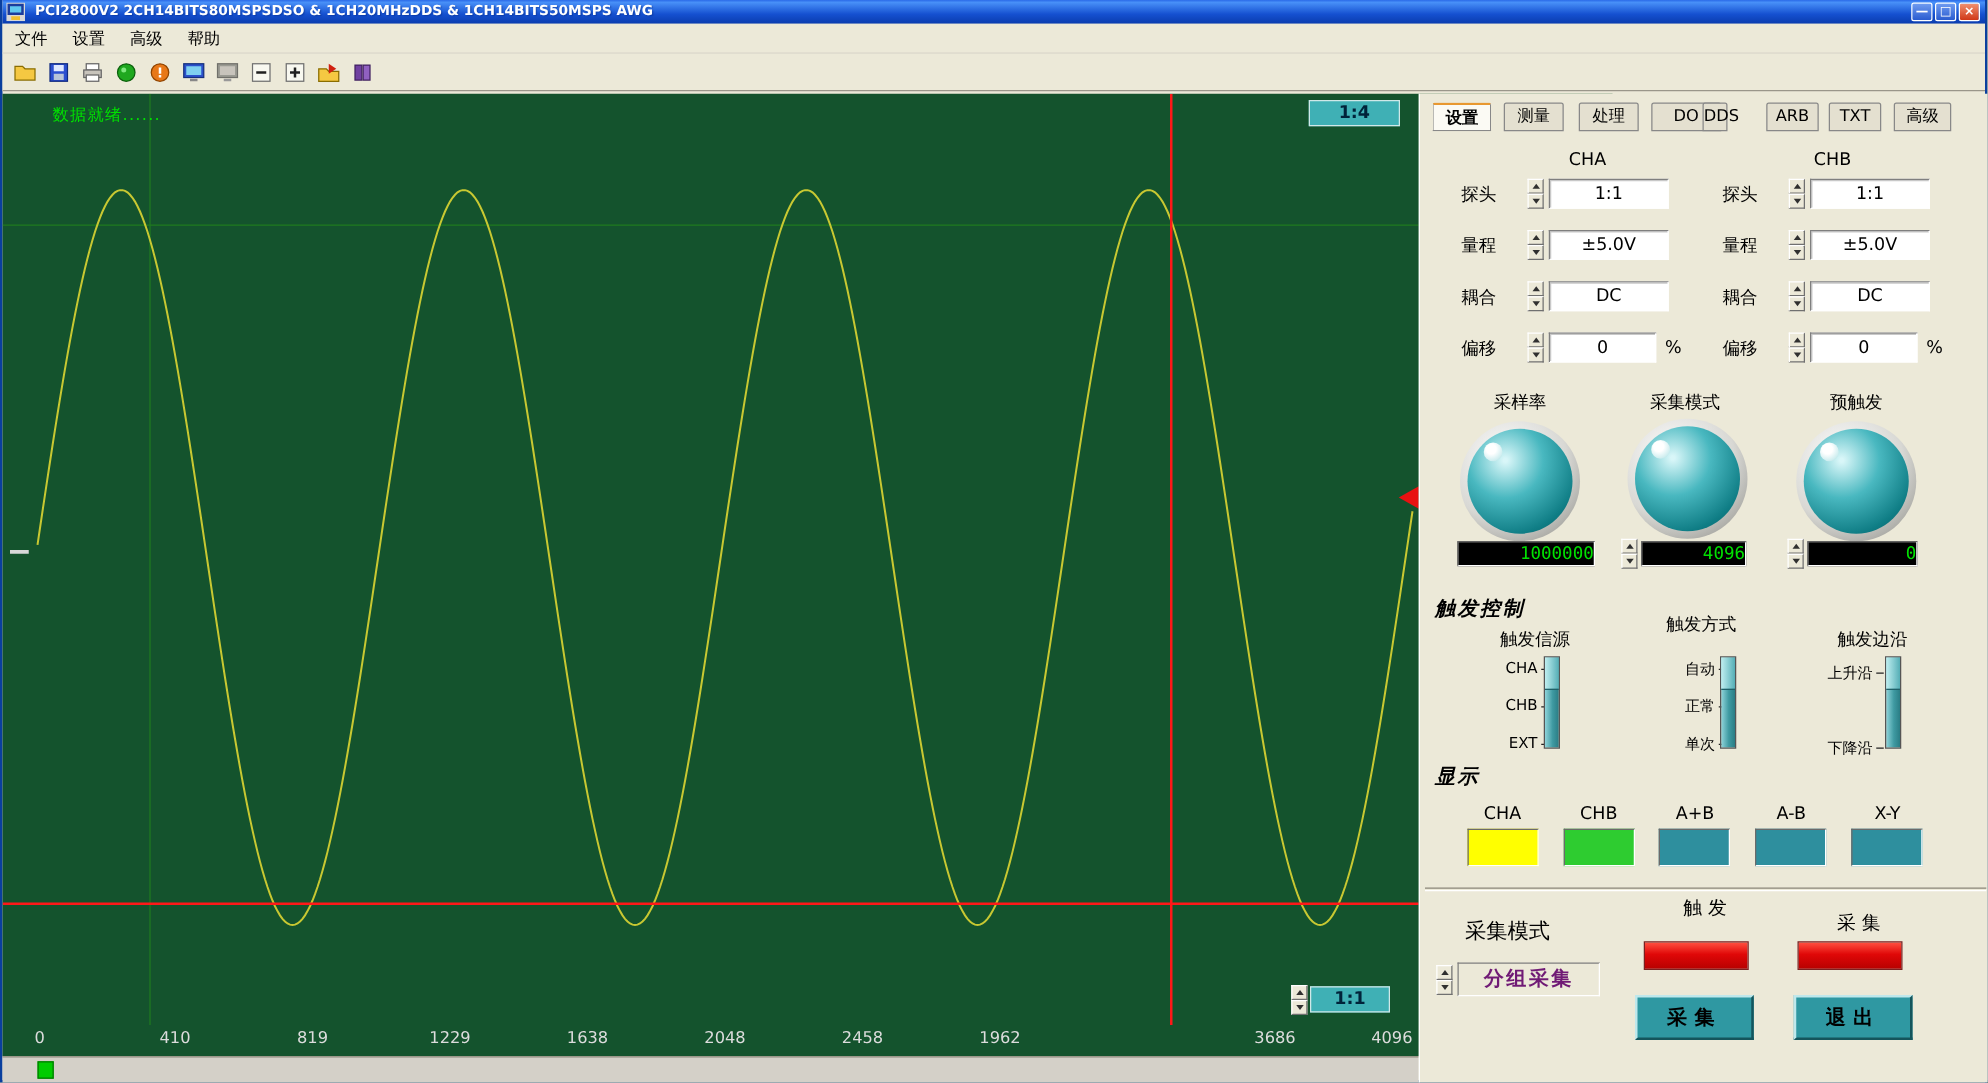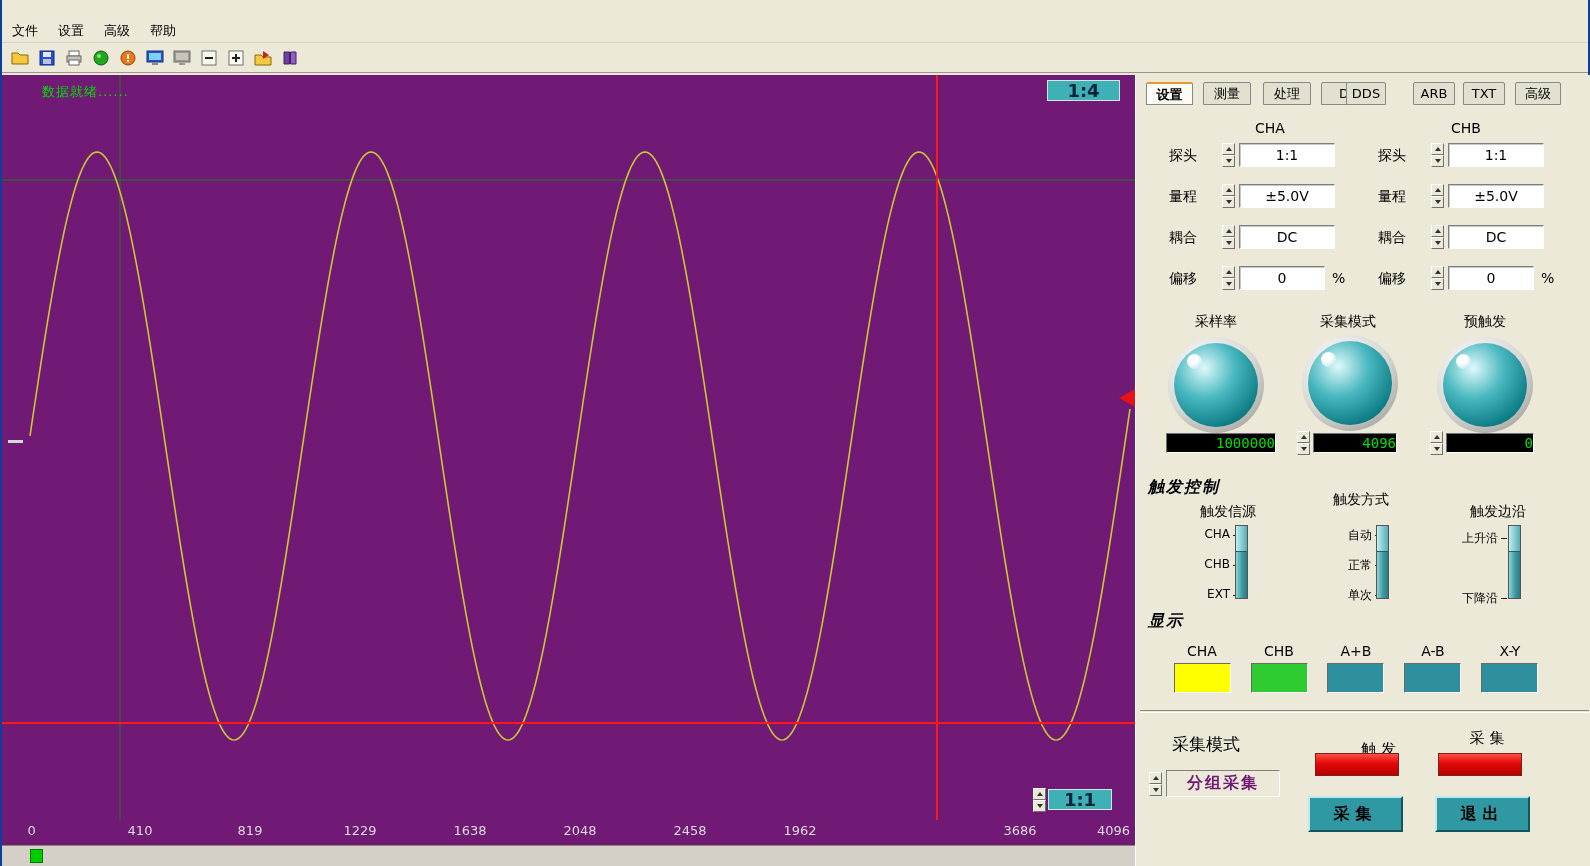--- a/index.html
+++ b/index.html
@@ -18,25 +18,25 @@
     background:linear-gradient(#6f9bf0,#2a5cd0)}
   .winbtn.close{background:linear-gradient(#f09070,#d03818)}
   
   #menubar{position:absolute;left:0;top:19px;width:100%;height:24px;background:#ece9d8;
     display:flex;align-items:center;font-size:13px;border-bottom:1px solid #d8d4c8}
   .menu-item{padding:3px 10px;cursor:default}
   #toolbar{position:absolute;left:0;top:43px;width:100%;height:30px;background:#ece9d8;
     display:flex;align-items:center;border-bottom:1px solid #9a968a;padding-left:6px}
   .tbtn{width:24px;height:24px;display:flex;align-items:center;justify-content:center;margin-right:3px}
   
-  #plot{position:absolute;left:0;top:75px;width:1288px;height:770px;background:#701a75;overflow:hidden}
+  #plot{position:absolute;left:0;top:75px;width:1288px;height:770px;background:#14532d;overflow:hidden}
   #plot-svg{position:absolute;left:0;top:0}
   #status{position:absolute;left:40px;top:8px;color:#00e000;font-size:13px;letter-spacing:1px}
   .scalebox{position:absolute;background:#3fb0b5;border:1px solid #cfe8e8;color:#00233a;
-    font-size:18px;font-weight:bold;text-align:center;line-height:19px}
+    font-size:14px;font-weight:bold;text-align:center;line-height:19px}
   #x-ticks span{position:absolute;top:0;color:#dcdcdc;font-size:13px;white-space:nowrap}
   #trig-marker{position:absolute;width:0;height:0;border-top:9px solid transparent;
     border-bottom:9px solid transparent;border-right:16px solid #e81212}
   #left-dash{position:absolute;left:6px;top:440px;width:15px;height:3px;background:#d8d8d8}
   #hstrip{position:absolute;left:0;top:845px;width:1133px;height:21px;background:#d4d0c8;
     border-top:1px solid #8a8678}
   #hthumb{position:absolute;left:28px;top:3px;width:13px;height:14px;background:#00cc00;border:1px solid #007a00}
   
   #panel{position:absolute;left:1133px;top:75px;width:457px;height:791px;background:#ece9d8;
     border-left:1px solid #fff}
@@ -77,20 +77,34 @@
     color:#000;text-align:center;line-height:31px;letter-spacing:6px}
   .groove{border-top:1px solid #8a8678;box-shadow:0 1px 0 #fff}
   .greenbox{border:1px solid;border-color:#7f7f7f #fff #fff #7f7f7f;color:#701a75;
     font-size:16px;font-weight:bold;text-align:center;line-height:24px;letter-spacing:2px}
 </style>
 </head>
 <body>
 
 <div id="window">
 
+  <div id="titlebar">
+    <svg class="abs" style="left:3px;top:2px" width="15" height="15">
+      <rect x="0" y="0" width="15" height="15" fill="#d8d8d8"></rect>
+      <rect x="1" y="1" width="13" height="9" fill="#1c3c9c"></rect>
+      <rect x="3" y="3" width="9" height="5" fill="#60c8f0"></rect>
+      <rect x="4" y="11" width="7" height="3" fill="#f0c030"></rect>
+    </svg>
+    <span class="ttl abs" style="left:22px;top:2px">PCI2800V2 2CH14BITS80MSPSDSO &amp; 1CH20MHzDDS &amp; 1CH14BITS50MSPS AWG</span>
+    <div class="abs" style="right:4px;top:2px;display:flex">
+      <div class="winbtn">—</div>
+      <div class="winbtn">□</div>
+      <div class="winbtn close">×</div>
+    </div>
+  </div>
 
   <div id="menubar">
     <span class="menu-item">文件</span>
     <span class="menu-item">设置</span>
     <span class="menu-item">高级</span>
     <span class="menu-item">帮助</span>
   </div>
 
   <div id="toolbar">
     <div class="tbtn">
@@ -202,21 +216,21 @@
   <div id="hstrip">
     <div id="hthumb"></div>
   </div>
 
   <div id="panel">
 
     <div class="abs tab active" style="left:10px;width:47px">设置</div>
     <div class="abs tab" style="left:67px;width:48px">测量</div>
     <div class="abs tab" style="left:127px;width:48px">处理</div>
     <div class="abs tab" style="left:185px;width:56px">DO</div>
-    <div class="abs tab" style="left:210px;width:40px">DDS</div>
+    <div class="abs tab" style="left:226px;width:20px">DDS</div>
     <div class="abs tab" style="left:277px;width:42px">ARB</div>
     <div class="abs tab" style="left:327px;width:42px">TXT</div>
     <div class="abs tab" style="left:379px;width:46px">高级</div>
 
     <div class="abs chead" style="left:110px;top:45px">CHA</div>
     <div class="abs chead" style="left:306px;top:45px">CHB</div>
 
     <span class="abs plabel" style="left:33px;top:72px">探头</span>
     <div class="spin abs" style="left:86px;top:68px">
         <div class="sb up"></div>
@@ -338,21 +352,21 @@
     <div class="abs dispbtn" style="left: 345px; top: 588px; background: rgb(46, 143, 158);" title="X-Y"></div>
 
     <div class="abs groove" style="left:4px;top:635px;width:449px;height:2px"></div>
     <div class="abs" style="left:36px;top:658px;font-size:17px;white-space:nowrap">采集模式</div>
     <div class="spin abs" style="left:13px;top:697px">
         <div class="sb up"></div>
         <div class="sb dn"></div>
       </div>
     <div class="abs greenbox" style="left:30px;top:695px;width:114px;height:27px">分组采集</div>
 
-    <div class="abs" style="left:196px;top:665px;width:64px;font-size:15px;text-align:right;white-space:nowrap">触 发</div>
+    <div class="abs" style="left:196px;top:642px;width:64px;font-size:15px;text-align:center;white-space:nowrap">触 发</div>
     <div class="abs redbar" style="left:179px;top:678px"></div>
     <div class="abs" style="left:319px;top:654px;width:64px;font-size:15px;text-align:center;white-space:nowrap">采 集</div>
     <div class="abs redbar" style="left:302px;top:678px"></div>
 
     <div class="abs tealbtn" style="left:172px;top:721px">采集</div>
     <div class="abs tealbtn" style="left:299px;top:721px">退出</div>
   </div>
 
 </div>
 

